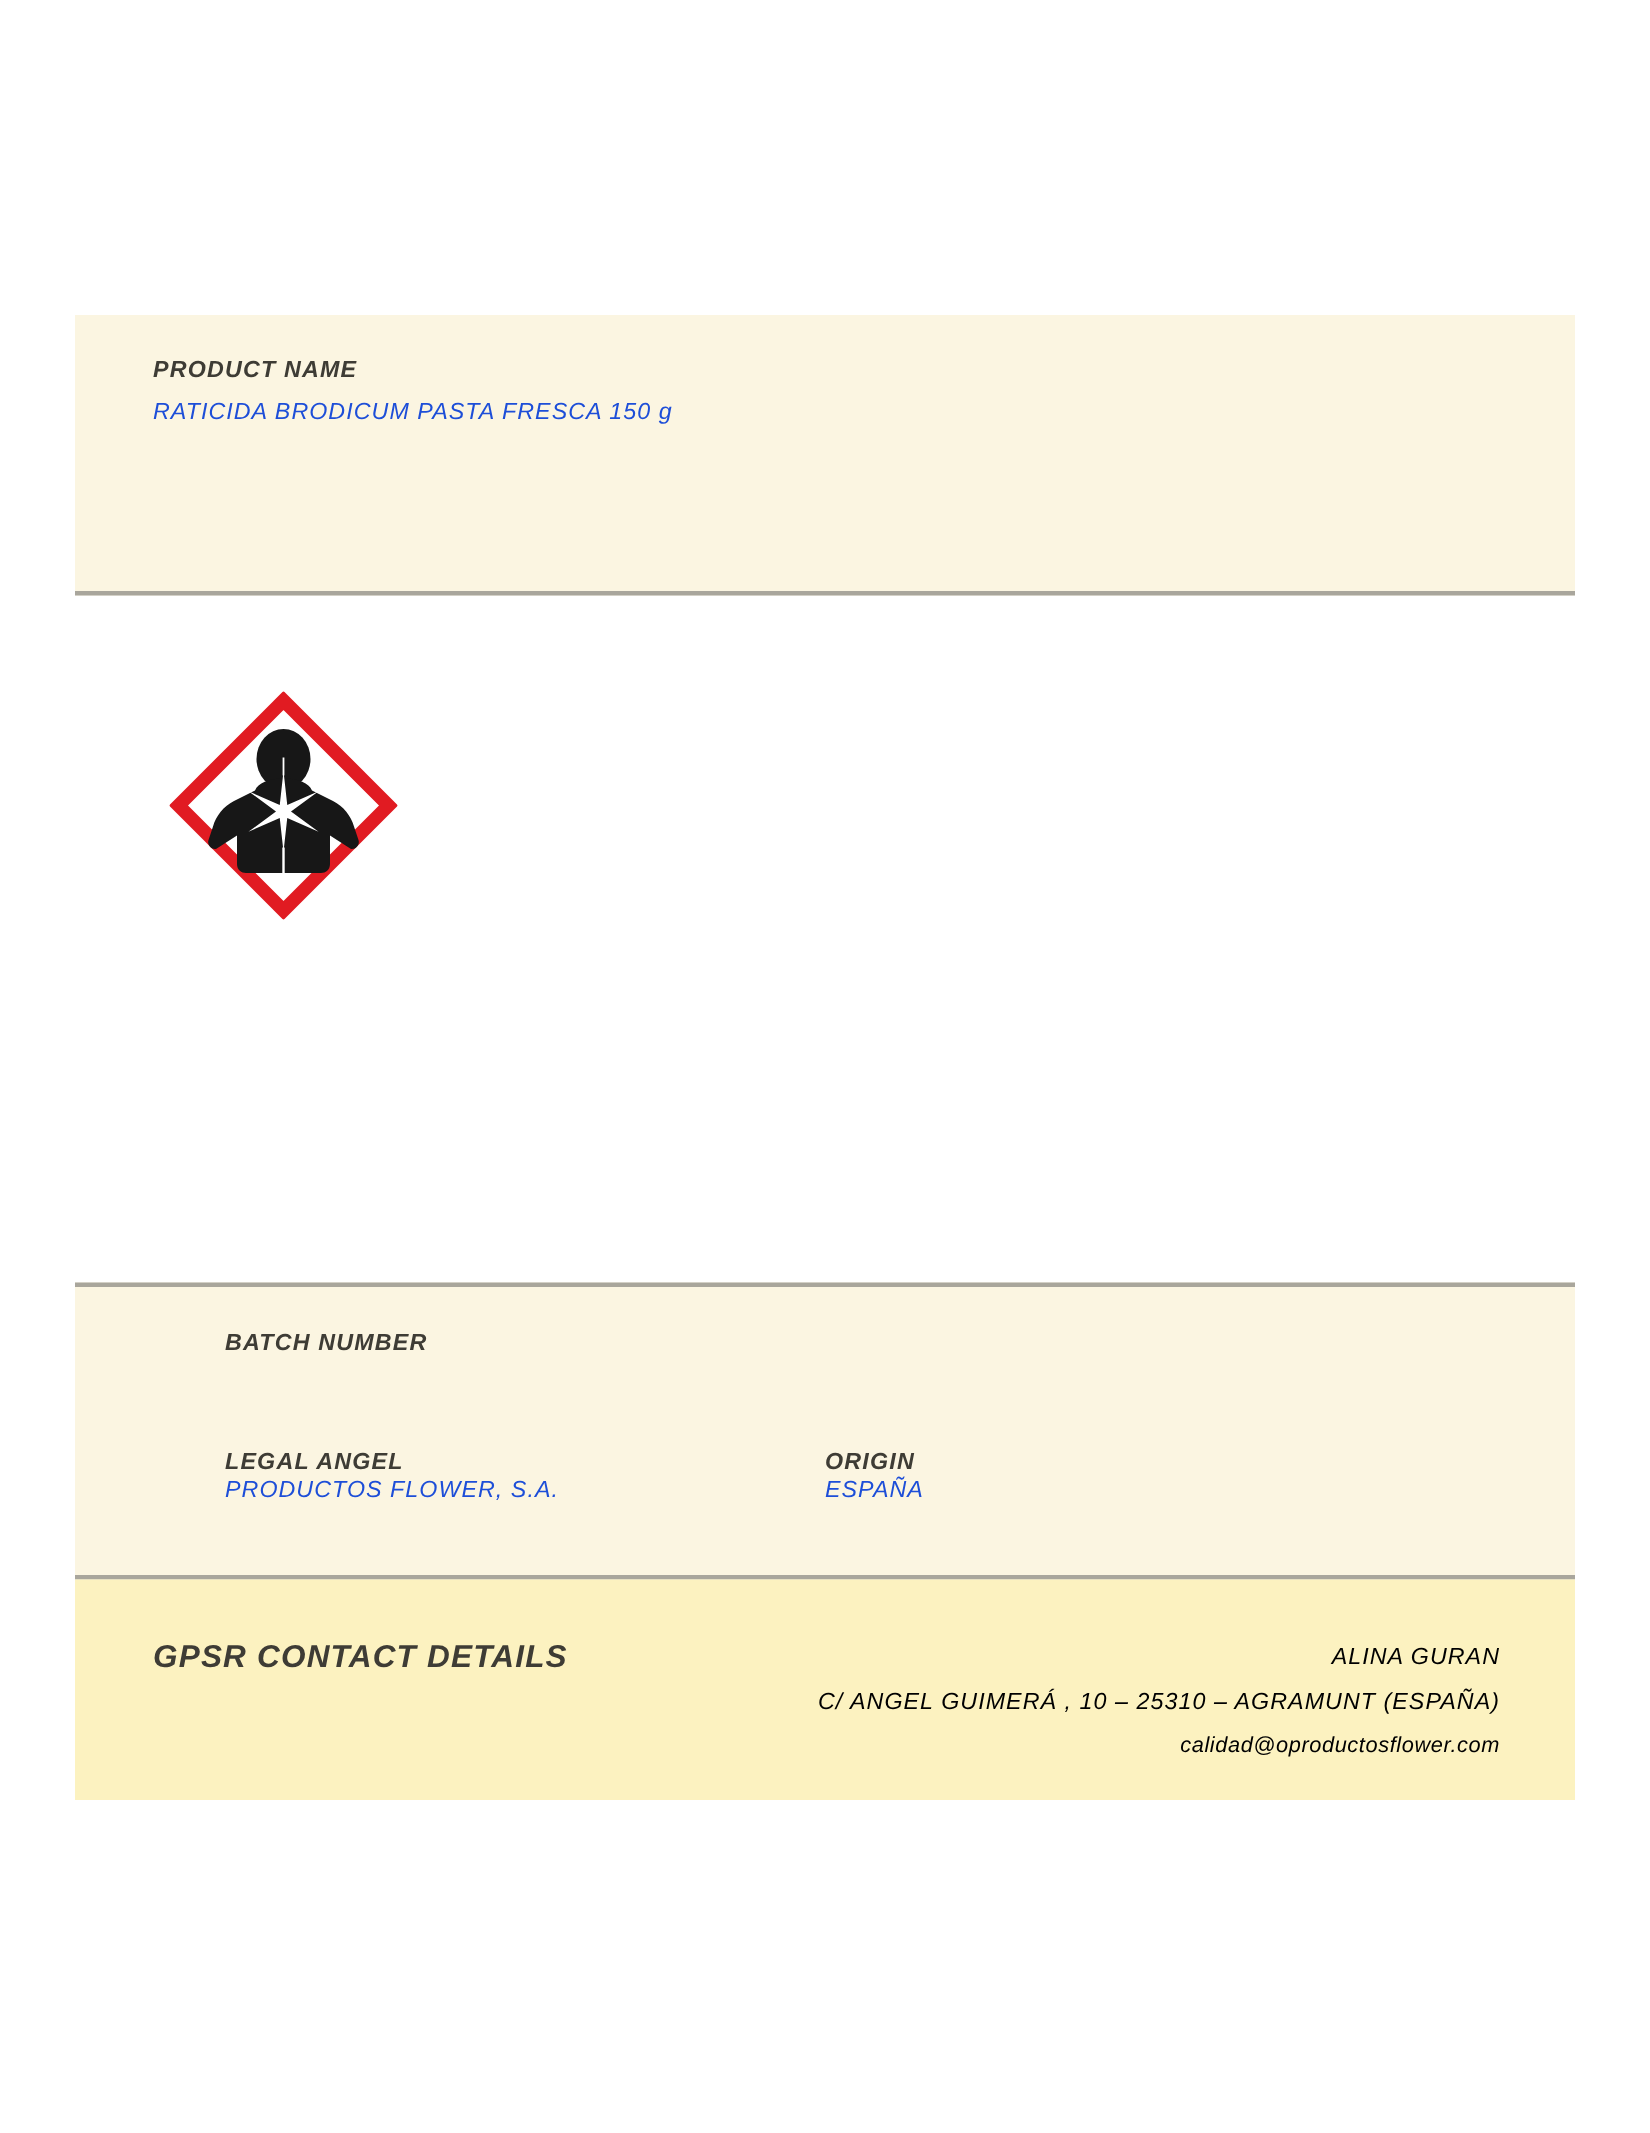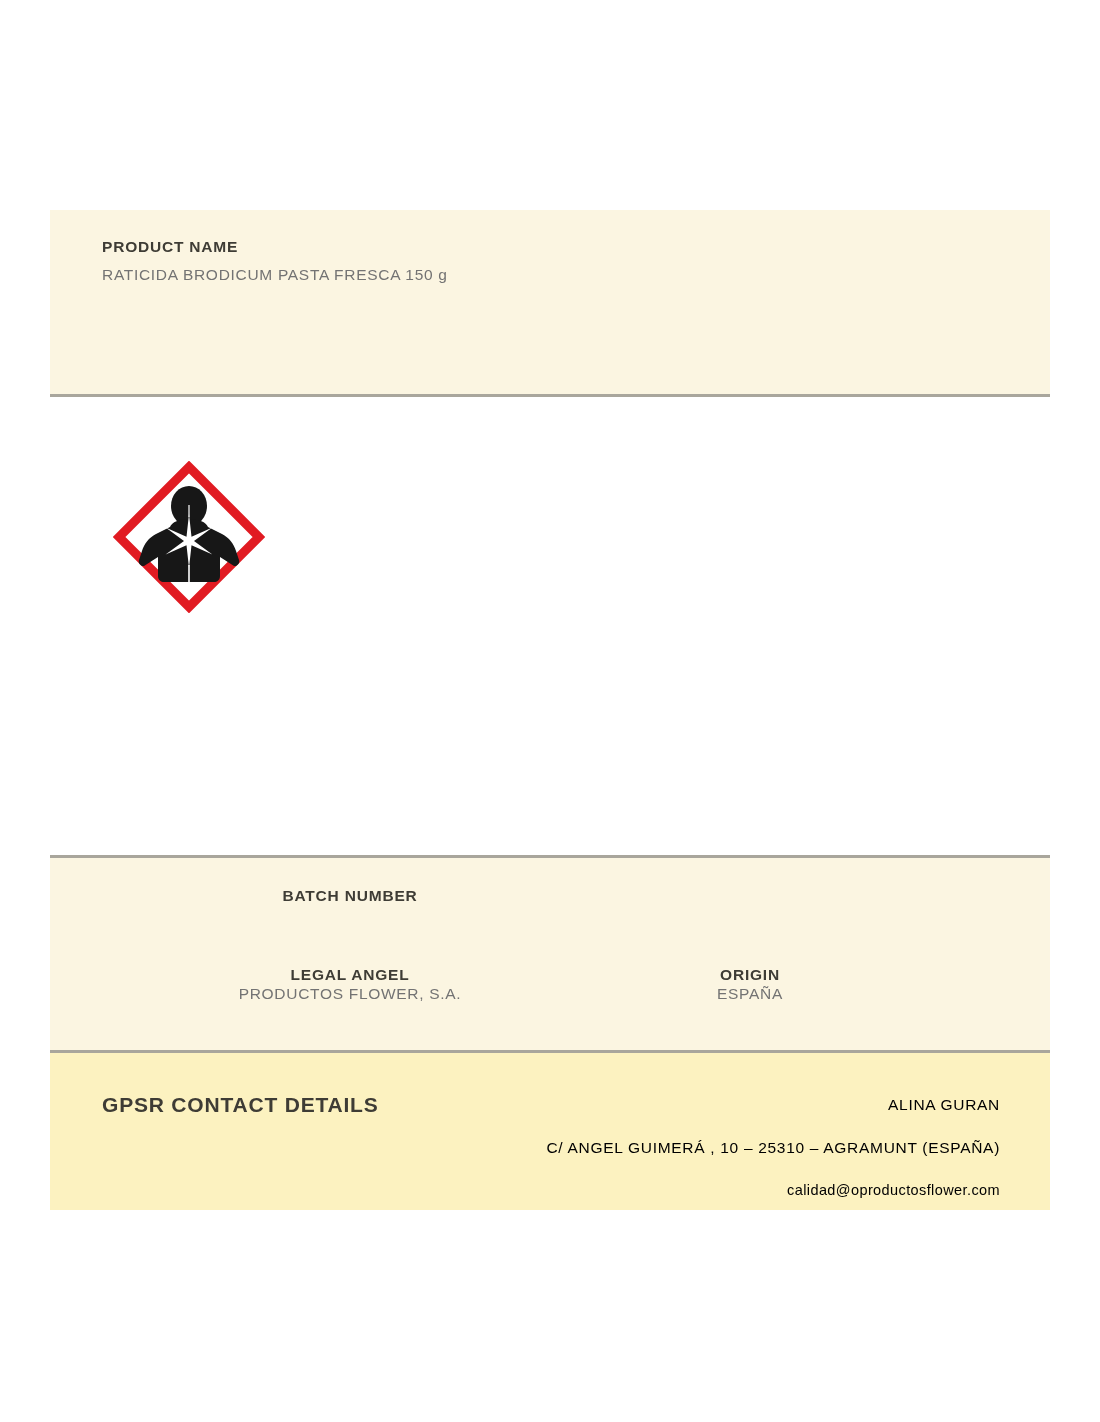--- a/index.html
+++ b/index.html
@@ -4,23 +4,24 @@
 <style>
   html, body {
     margin: 0;
     padding: 0;
     background: #ffffff;
     font-family: "Liberation Sans", "DejaVu Sans", sans-serif;
   }
   .page {
     position: relative;
     width: 1100px;
-    height: 1422px;
+    height: 1200px;
     background: #ffffff;
     overflow: hidden;
+    font-style: italic;
   }
   .card {
     position: absolute;
     box-sizing: border-box;
     background: #fbf5e1;
   }
   .card-top {
     top: 210px;
     left: 50px;
     width: 1000px;
@@ -32,21 +33,21 @@
     font-size: 15.5px;
     font-weight: 700;
     letter-spacing: 0.8px;
     color: #3e3c35;
     line-height: 19px;
   }
   .field-value {
     margin-top: 9px;
     font-size: 15.5px;
     letter-spacing: 0.7px;
-    color: #737373;
+    color: #1d4ed8;
     line-height: 19px;
   }
   .field + .field { margin-top: 42px; }
 
   .pictogram {
     position: absolute;
     top: 461px;
     left: 113px;
     width: 152px;
     height: 152px;
@@ -59,21 +60,21 @@
     width: 1000px;
     height: 198px;
     border-top: 3px solid #a9a69c;
     border-bottom: 3px solid #a9a69c;
     padding: 28px 100px 0 100px;
   }
   .mid-grid {
     display: grid;
     grid-template-columns: 1fr 1fr;
   }
-  .mid-grid .cell { text-align: center; }
+  .mid-grid .cell { }
   .mid-grid .field-value { margin-top: 0; }
   .value-slot { min-height: 20px; }
   .mid-row2 { margin-top: 40px; }
 
   .card-gpsr {
     top: 1053px;
     left: 50px;
     width: 1000px;
     height: 157px;
     background: #fcf2c0;
@@ -90,21 +91,21 @@
     line-height: 19px;
     white-space: nowrap;
   }
   .gpsr-contact { text-align: right; }
   .gpsr-line {
     font-size: 15.5px;
     letter-spacing: 0.7px;
     color: #000000;
     line-height: 19px;
   }
-  .gpsr-line + .gpsr-line { margin-top: 24px; }
+  .gpsr-line + .gpsr-line { margin-top: 11px; }
   .gpsr-email {
     margin-top: 11px;
     font-size: 14.5px;
     letter-spacing: 0.4px;
   }
 </style>
 </head>
 <body>
 
 <div class="page">

